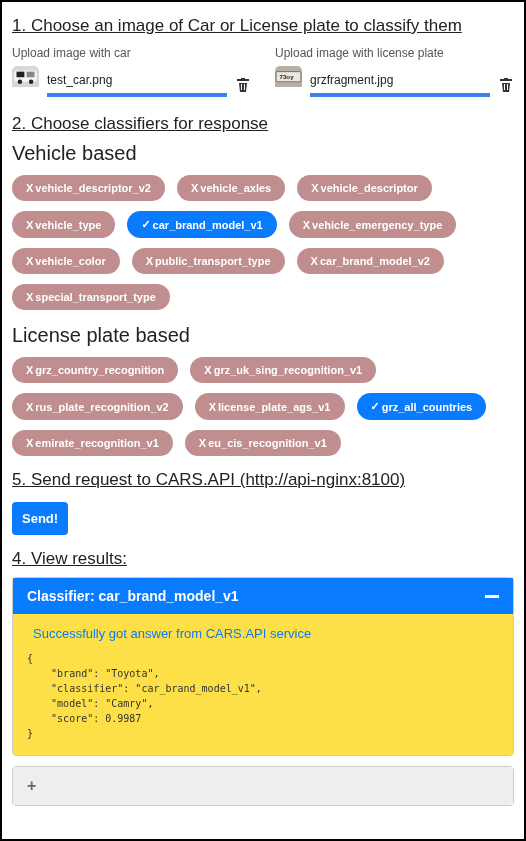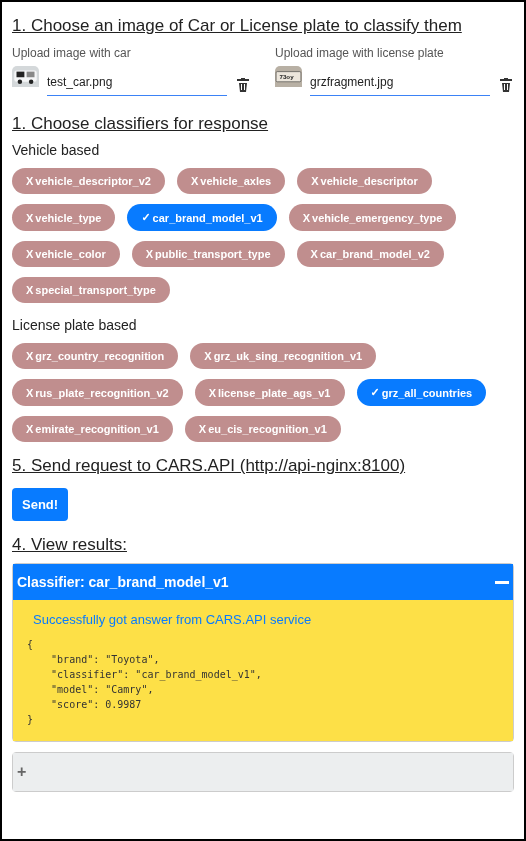--- a/index.html
+++ b/index.html
@@ -3,30 +3,30 @@
 <meta charset="utf-8">
 <style>
 * { box-sizing: border-box; margin: 0; padding: 0; }
 body { font-family: Arial, sans-serif; width: 526px; height: 841px; border: 2px solid #000; padding: 8px 10px; background: #fff; font-size: 13px; color: #222; }
 h2 { font-size: 17px; font-weight: 500; margin: 6px 0 8px 0; text-decoration: underline; }
 .sub { font-size: 12px; color: #555; margin: 2px 0 4px 0; }
 .uploads { display: flex; gap: 24px; margin-bottom: 10px; }
 .upcol { flex: 1; }
 .filerow { display: flex; align-items: center; gap: 8px; margin-top: 6px; }
 .thumb { width: 27px; height: 38px; border-radius: 5px; overflow: hidden; }
-.fname { flex:1; font-size:12px; border-bottom:1px solid #3b82f6; padding-bottom:6px; }
+.fname { flex:1; font-size:12px; border-bottom:4px solid #3b82f6; padding-bottom:6px; }
 .trash { width:16px; height:16px; cursor:pointer; }
-.groupT { font-size: 14px; margin: 8px 0 10px 0; }
+.groupT { font-size: 20px; margin: 8px 0 10px 0; }
 .chips { display:flex; flex-wrap: wrap; gap: 10px 12px; margin-bottom: 14px; }
 .chip { background:#c08e8e; color:#fff; font-size:11px; font-weight:bold; padding:7px 14px; border-radius:16px; cursor:pointer; display:inline-flex; align-items:center; gap:2px; }
 .chip.sel { background:#087bff; }
 .chip .x { font-weight:bold; }
 .sendBtn { background:#087bff; color:#fff; border:none; font-size:13px; font-weight:bold; padding:9px 10px; border-radius:4px; cursor:pointer; margin:4px 0 8px 0; }
 .acc { border:1px solid #ccc; border-radius:4px; margin-bottom:10px; }
-.accH { padding:10px 4px; font-size:14px; font-weight:bold; display:flex; justify-content:space-between; align-items:center; cursor:pointer; }
+.accH { padding:10px 14px; font-size:14px; font-weight:bold; display:flex; justify-content:space-between; align-items:center; cursor:pointer; }
 .acc.open .accH { background:#087bff; color:#fff; }
 .acc.closed .accH { background:#eceeef; color:#333; }
 .accB { background:#fde047; padding:10px 14px 14px 14px; }
 .success { color:#087bff; font-size:13px; margin:2px 0 10px 6px; }
 pre { font-family: Menlo, monospace; font-size:10px; line-height:1.5; color:#333; white-space:pre; }
 .minus { width:14px; height:3px; background:#fff; }
 .plus { font-size:16px; color:#666; font-weight:bold; }
 svg { display:block; }
 </style>
 </head>
@@ -72,21 +72,21 @@
       <div class="trash">
         <svg viewBox="0 0 16 16">
             <path fill="#333" d="M6 2V1h4v1h4v2H2V2h4zm-2 4h8l-1 9H5L4 6zm2 1v6h1V7H6zm3 0v6h1V7H9z"></path>
           </svg>
       </div>
     </div>
   </div>
 </div>
 
 
-<h2>1. Choose classifiers for response</h2>
+<h2>2. Choose classifiers for response</h2>
 <div class="groupT">Vehicle based</div>
 <div class="chips" id="vehChips">
     <span class="chip">
       <span class="x">X</span>
       <span>vehicle_descriptor_v2</span>
     </span>
     <span class="chip">
       <span class="x">X</span>
       <span>vehicle_axles</span>
     </span>

